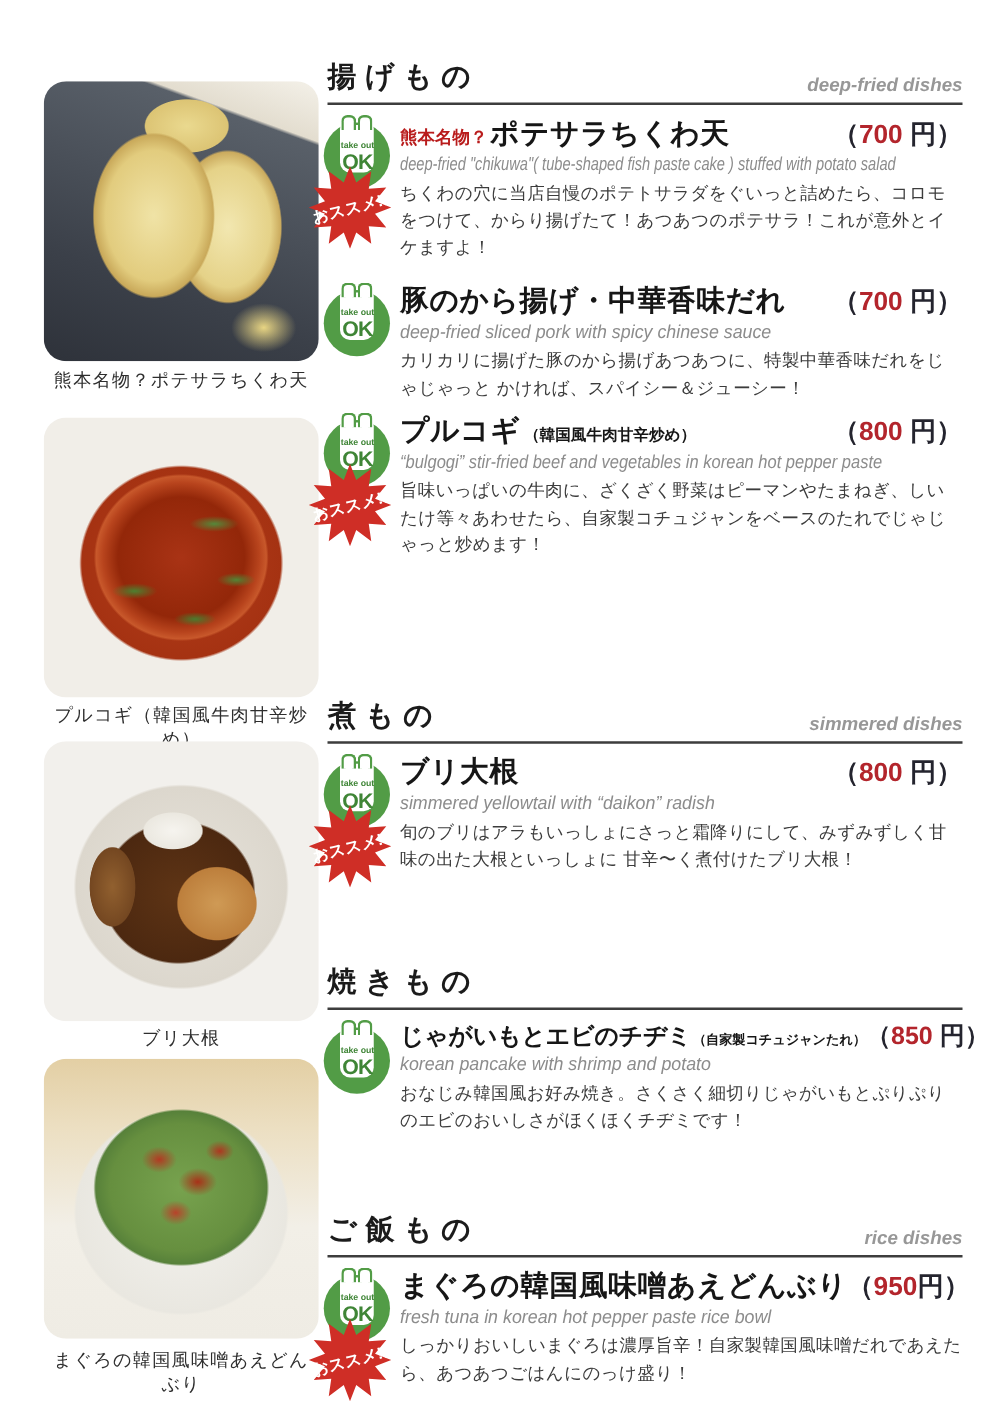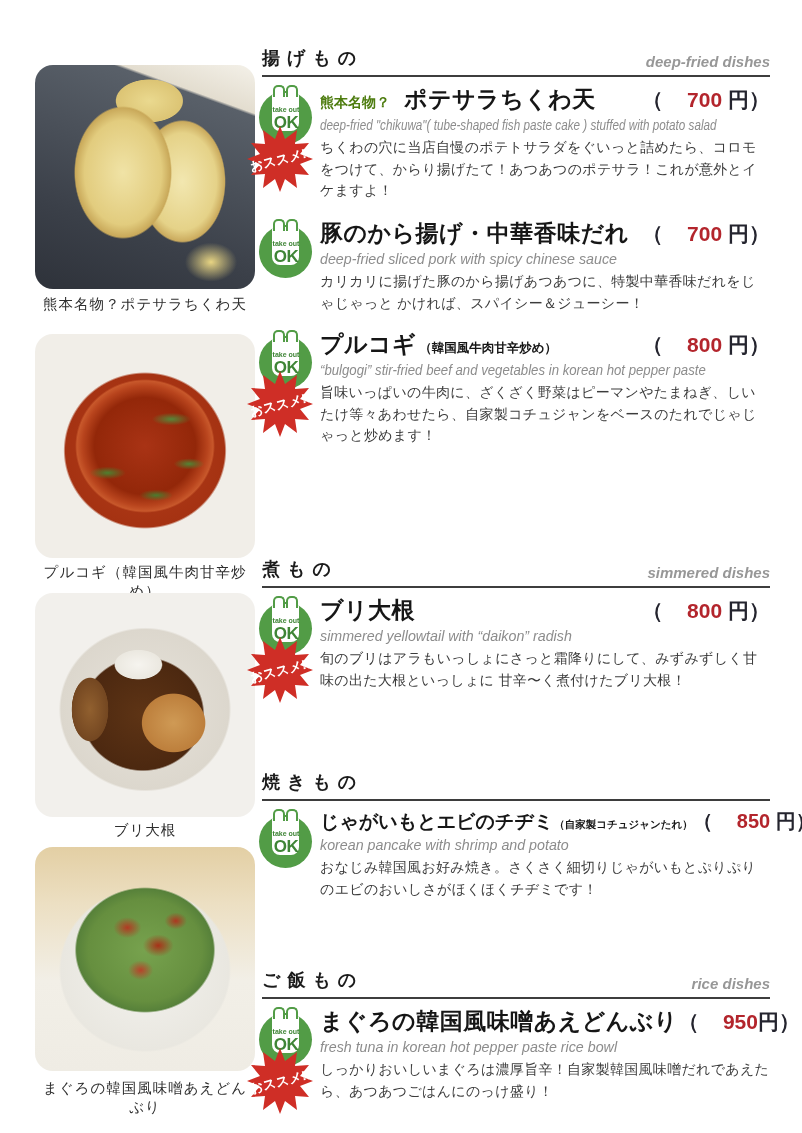--- a/index.html
+++ b/index.html
@@ -40,31 +40,31 @@
     radial-gradient(95px 85px at 50% 46%, #77a24e 0%, #668f3f 60%, #57813a 72%, transparent 74%),
     radial-gradient(105px 100px at 50% 55%, #f3f2ee 0%, #e9e7e0 80%, transparent 82%),
     linear-gradient(180deg, #e3cfa4 0%, #ecdfc2 25%, #f2efe7 60%, #efece4 100%);}
   #cap1{top:295px;} #cap2{top:563px;} #cap3{top:821px;} #cap4{top:1079px;}
 
   
   .section{position:absolute;left:262px;width:508px;}
   #sec1{top:46px;} #sec2{top:322px;} #sec3{top:557px;} #sec4{top:770px;} #sec5{top:968px;}
   .shead{display:flex;justify-content:space-between;align-items:flex-end;
          border-bottom:2.5px solid #3d3d3d;padding-bottom:5px;}
-  .sjp{font-size:18px;font-weight:800;letter-spacing:7px;color:#1b1b1b;white-space:nowrap;}
+  .sjp{font-size:23px;font-weight:800;letter-spacing:7px;color:#1b1b1b;white-space:nowrap;}
   .sen{font-size:15px;font-weight:700;font-style:italic;color:#979797;white-space:nowrap;}
 
   .item{position:relative;padding-left:58px;margin-top:7px;}
   .item + .item{margin-top:16px;}
   .trow{display:flex;align-items:baseline;white-space:nowrap;}
-  .prefix{font-size:14px;font-weight:700;color:#4d7c0f;margin-right:14px;}
+  .prefix{font-size:14px;font-weight:700;color:#b91c1c;margin-right:2px;}
   .name{font-size:23px;font-weight:800;color:#161616;letter-spacing:0.5px;}
   .suffix{font-size:12.5px;font-weight:700;color:#161616;margin-left:3px;}
   .price{margin-left:auto;font-size:21px;font-weight:800;color:#24242e;}
-  .pv{color:#b3252c;margin-left:24px;}
+  .pv{color:#b3252c;}
   .tight .name{font-size:19px;letter-spacing:0;}
   .tight .suffix{font-size:10.5px;margin-left:1px;}
   .tight .price{font-size:20px;}
   .en{margin-top:1px;font-size:15px;font-style:italic;color:#8c8c8c;
       white-space:nowrap;transform-origin:0 50%;transform:scaleX(0.95);}
   .en.c1{transform:scaleX(0.88);} .en.c2{transform:scaleX(0.78);}
   .desc{margin-top:4px;font-size:14px;line-height:1.55;color:#3c3c3c;letter-spacing:0.3px;}
 
   
   .ok{position:absolute;left:-4px;top:-2px;width:56px;height:64px;}

